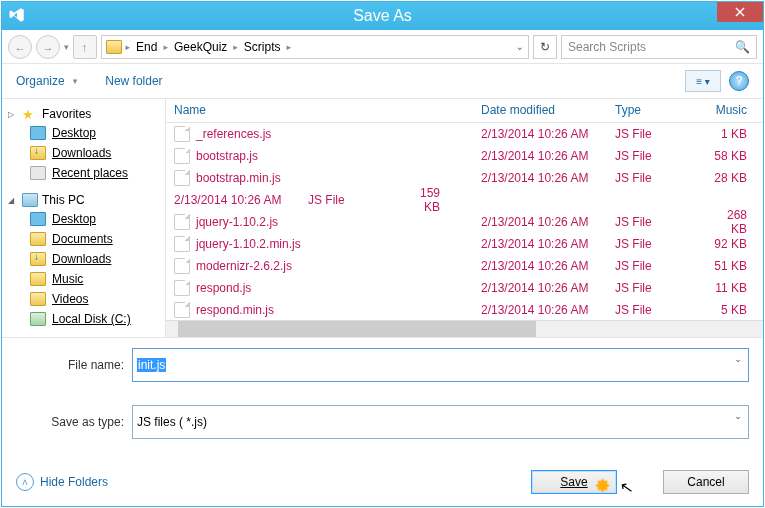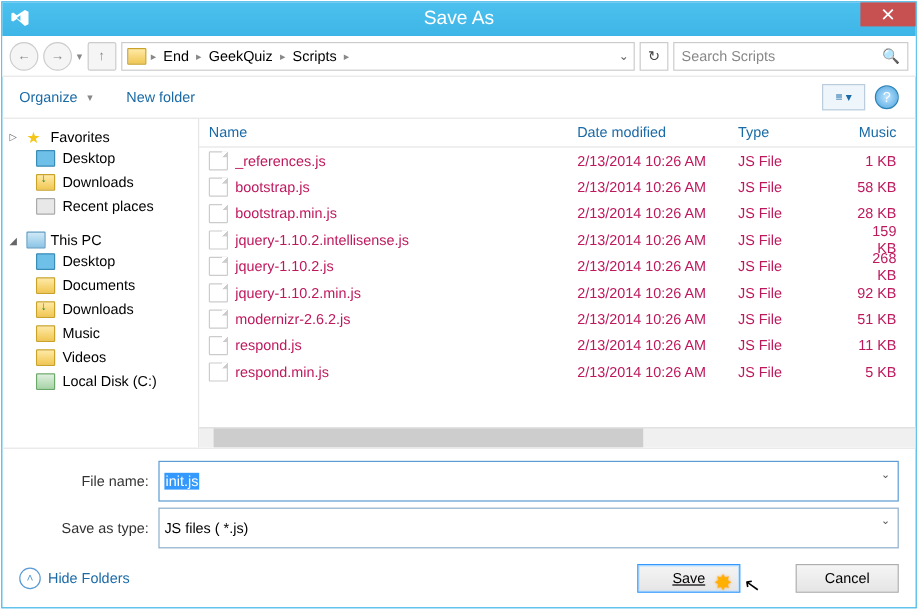--- a/index.html
+++ b/index.html
@@ -29,21 +29,21 @@
 .view-btn { width: 36px; height: 22px; border: 1px solid #bcd; background: #eef6fb; display:flex; align-items:center; justify-content:center; font-size:10px; }
 .help-btn { width: 20px; height: 20px; border-radius: 10px; background: radial-gradient(#bfe5ff,#4aa3df); border:1px solid #2d82b5; display:flex; align-items:center; justify-content:center; color:#fff; font-size:12px; }
 
 
 .main { flex: 1; display: flex; border-top: 1px solid #e5e5e5; border-bottom: 1px solid #e5e5e5; overflow: hidden; }
 .sidebar { width: 164px; border-right: 1px solid #e5e5e5; overflow-y: auto; font-size: 12px; padding: 6px 0; }
 .side-group { margin-bottom: 8px; }
 .side-head { display: flex; align-items: center; padding: 2px 6px; gap: 4px; }
 .side-head .tri { font-size: 8px; color: #666; width: 10px; }
 .side-head .lbl { }
-.side-item { display: flex; align-items: flex-start; padding: 2px 6px 2px 28px; gap: 6px; height: 20px; }
+.side-item { display: flex; align-items: center; padding: 2px 6px 2px 28px; gap: 6px; height: 20px; text-decoration: underline; }
 .ic { width: 16px; height: 14px; display:inline-block; }
 .ic-star { color:#f5c518; font-size:13px; }
 .ic-desktop { background:#6ec0e8; border:1px solid #3a8cb8; border-radius:1px;}
 .ic-dl { background:linear-gradient(#ffe9a6,#f0c753); border:1px solid #c9a227; border-radius:1px; position:relative;}
 .ic-dl::after{content:"↓";position:absolute;left:3px;top:-2px;color:#2e8b2e;font-size:10px;font-weight:bold;}
 .ic-recent { background:#e8e8e8; border:1px solid #aaa; border-radius:1px;}
 .ic-pc { background:linear-gradient(#cfe8f7,#8cc5e6); border:1px solid #5a9bc2; border-radius:1px;}
 .ic-folder { background:linear-gradient(#ffe9a6,#f0c753); border:1px solid #c9a227; border-radius:1px;}
 .ic-disk { background:linear-gradient(#dfefdf,#a6d4a6); border:1px solid #6aa86a; border-radius:1px;}
 .ic-js { width:16px; height:16px; background:#fff; border:1px solid #ccc; position:relative; border-radius:1px;}
@@ -57,21 +57,21 @@
 .col-date { width: 134px; }
 .col-type { width: 96px; }
 .col-size { width: 60px; text-align: right; padding-right: 16px; }
 .filebody { flex: 1; overflow: auto; }
 .filerow { display: flex; height: 22px; align-items: center; font-size: 12px; color: #be185d; }
 .filerow .col-name { display:flex; align-items:center; gap:6px; }
 .scrollx { height: 17px; background:#f0f0f0; border-top:1px solid #ddd; display:flex; }
 .scrollx .thumb { width: 60%; height:100%; background:#cdcdcd; margin-left:2%; }
 
 
-.bottom { padding: 10px 14px 12px; display:flex; flex-direction:column; gap:5px; font-size:12px; }
+.bottom { padding: 10px 14px 12px; display:flex; flex-direction:column; gap:23px; font-size:12px; }
 .formrow { display:flex; align-items:center; gap:8px; }
 .formrow label { width: 108px; text-align:right; color:#333; }
 .combo { flex:1; height:34px; border:1px solid #8faeca; background:#fff; display:flex; align-items:center; padding:0 4px; position:relative; }
 .combo .drop { position:absolute; right:2px; top:2px; width:16px; height:16px; display:flex; align-items:center; justify-content:center; color:#555; font-size:9px; }
 .combo.filename { border-color:#5b9bd5; }
 .fn-sel { background:#3399ff; color:#fff; padding:0 1px; }
 .actions { display:flex; align-items:center; margin-top:8px; }
 .hide-link { display:flex; align-items:center; gap:6px; color:#1a6aa6; }
 .hide-ic { width:18px; height:18px; border:1px solid #5b9bd5; border-radius:9px; display:flex; align-items:center; justify-content:center; color:#5b9bd5; font-size:10px;}
 .btns { margin-left:auto; display:flex; gap:10px; }
@@ -213,24 +213,20 @@
           <div class="filerow">
             <div class="col col-name">
               <span class="ic-js"></span>
               <span>bootstrap.min.js</span>
             </div>
             <div class="col col-date">2/13/2014 10:26 AM</div>
             <div class="col col-type">JS File</div>
             <div class="col col-size">28 KB</div>
           </div>
           <div class="filerow">
-            <div class="col col-name">
-              <span class="ic-js"></span>
-              <span>jquery-1.10.2.intellisense.js</span>
-            </div>
             <div class="col col-date">2/13/2014 10:26 AM</div>
             <div class="col col-type">JS File</div>
             <div class="col col-size">159 KB</div>
           </div>
           <div class="filerow">
             <div class="col col-name">
               <span class="ic-js"></span>
               <span>jquery-1.10.2.js</span>
             </div>
             <div class="col col-date">2/13/2014 10:26 AM</div>

